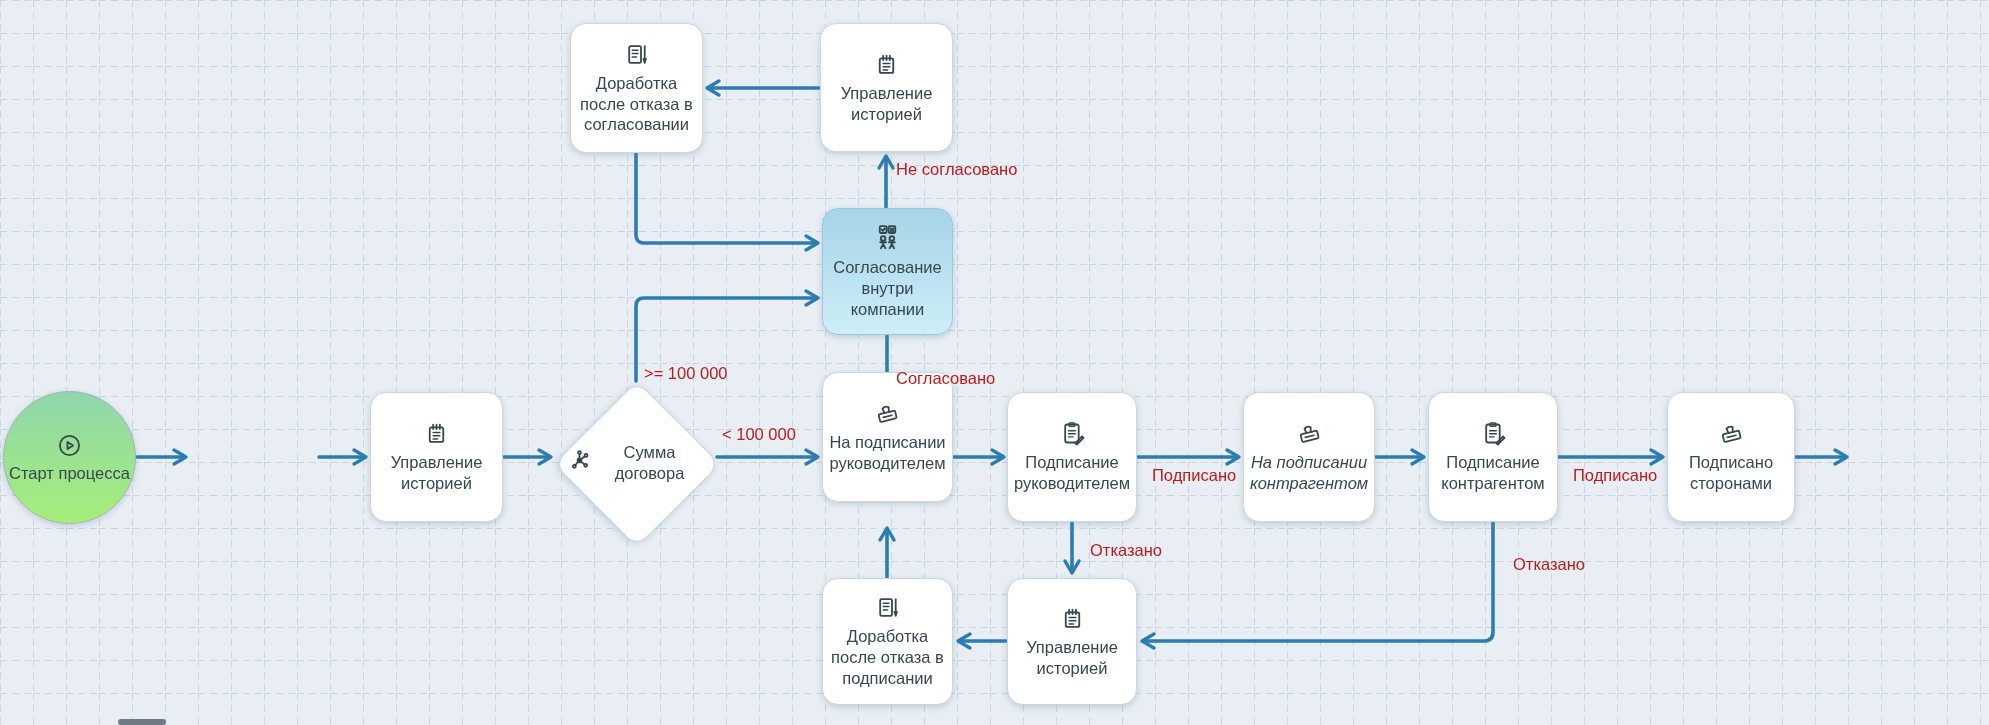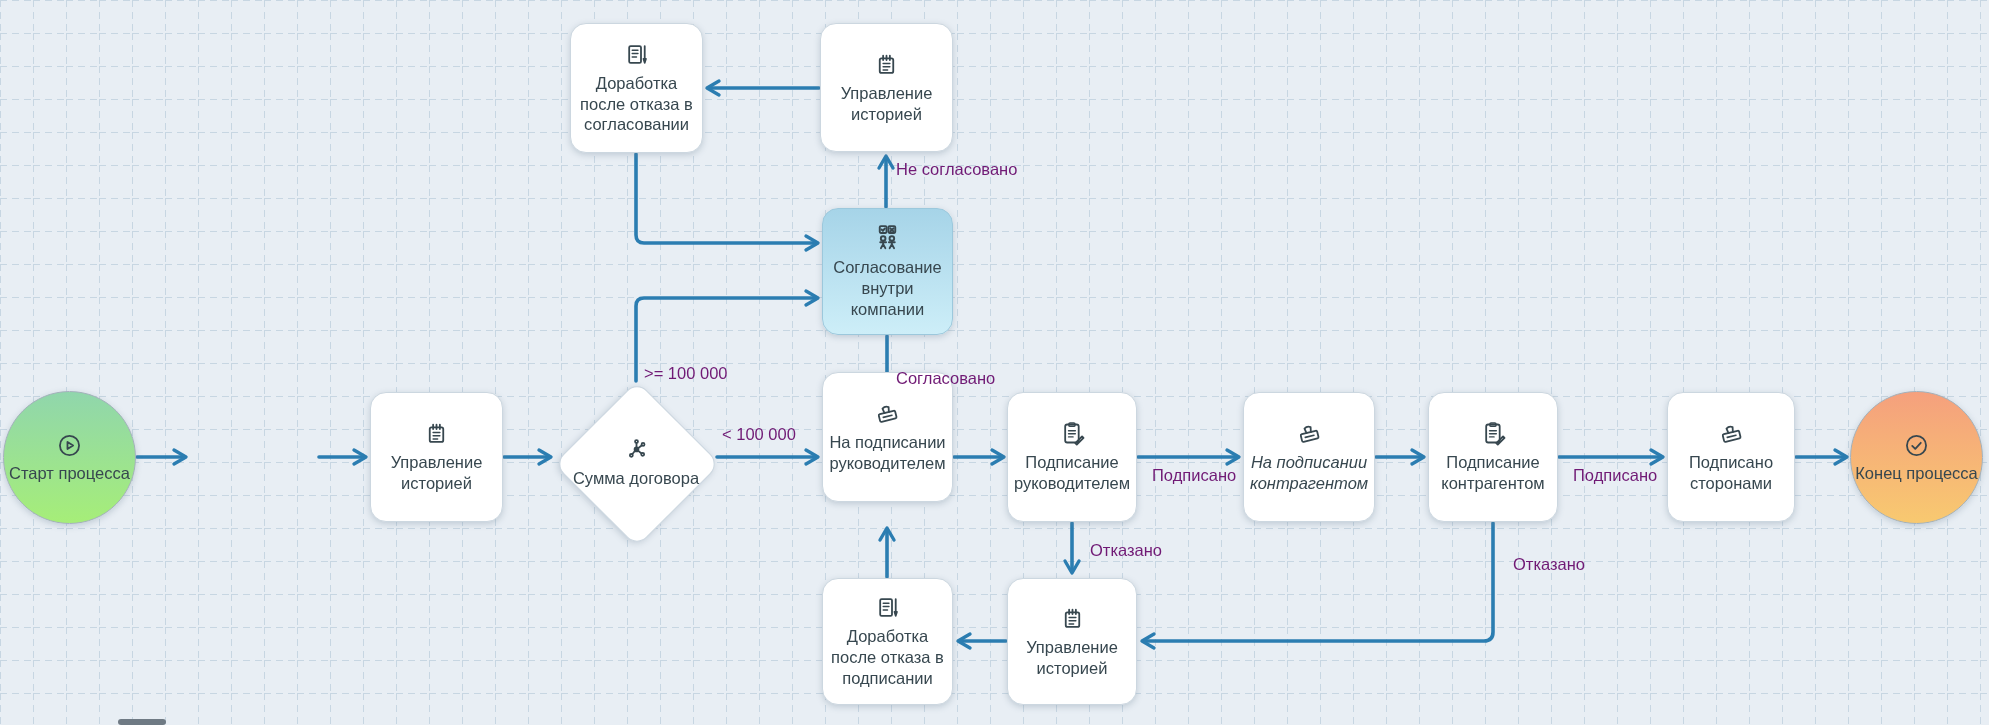--- a/index.html
+++ b/index.html
@@ -33,27 +33,27 @@
   .event .icon{margin-bottom:4px;line-height:0;}
   .event.start{background:linear-gradient(180deg,#90d6ac 0%,#a6ee78 100%);}
   .event.end{background:linear-gradient(180deg,#f5a07d 0%,#f8c970 100%);}
   .diamond{
     position:absolute;z-index:2;background:#ffffff;
     border:1px solid #ccd7e0;border-radius:14px;
     transform:rotate(45deg);
     box-shadow:0 2px 6px rgba(110,130,150,.3);
   }
   .diamond-content{
-    position:absolute;z-index:3;display:flex;flex-direction:column;
+    position:absolute;z-index:3;display:flex;flex-direction:row;
     align-items:center;justify-content:center;text-align:center;
     color:#37474f;font-size:16.5px;line-height:1.25;
   }
   .diamond-content .icon{margin-bottom:4px;line-height:0;}
   .edge-label{
-    position:absolute;z-index:4;color:#701a75;font-size:16.5px;
+    position:absolute;z-index:4;color:#b91c1c;font-size:16.5px;
     white-space:nowrap;
   }
   .hscroll-thumb{
     position:absolute;z-index:5;left:118px;top:719px;width:48px;height:6px;
     border-radius:3px;background:#6f7a84;
   }
   .ic{stroke:#37474f;fill:none;stroke-width:1.6;stroke-linecap:round;stroke-linejoin:round;}
 </style>
 </head>
 <body>
@@ -242,31 +242,20 @@
           <g class="ic" transform="rotate(-14 12 14)">
             <rect x="4.5" y="11" width="15" height="7" rx="1.2"></rect>
             <path d="M8,14.5 H16" stroke-width="1.4"></path>
             <path d="M10,11 L9.2,6.8 Q12,4.8 14.8,6.8 L14,11"></path>
           </g>
         </svg>
     </span>
     <span class="label">Подписано сторонами</span>
   </div>
 
-  <div class="event end" style="left:1850px;top:391px;width:133px;height:133px;">
-    <span class="icon">
-      <svg width="27" height="27" viewBox="0 0 24 24">
-          <g class="ic">
-            <circle cx="12" cy="12" r="8.5"></circle>
-            <path d="M8.2,12.3 L10.9,15 L15.8,9.6"></path>
-          </g>
-        </svg>
-    </span>
-    <span class="label">Конец процесса</span>
-  </div>
 
   <div class="node" style="left:822px;top:578px;width:131px;height:127px;align-items:center;">
     <span class="icon">
       <svg width="27" height="27" viewBox="0 0 24 24">
           <g class="ic">
             <rect x="5.5" y="4.5" width="10.5" height="15" rx="1.3"></rect>
             <path d="M8.2,8.2 H13.3 M8.2,11.2 H13.3 M8.2,14.2 H12" stroke-width="1.3"></path>
             <path d="M19.3,4.5 V15.8 M18.2,15.8 L19.3,19.4 L20.4,15.8 Z"></path>
           </g>
         </svg>

